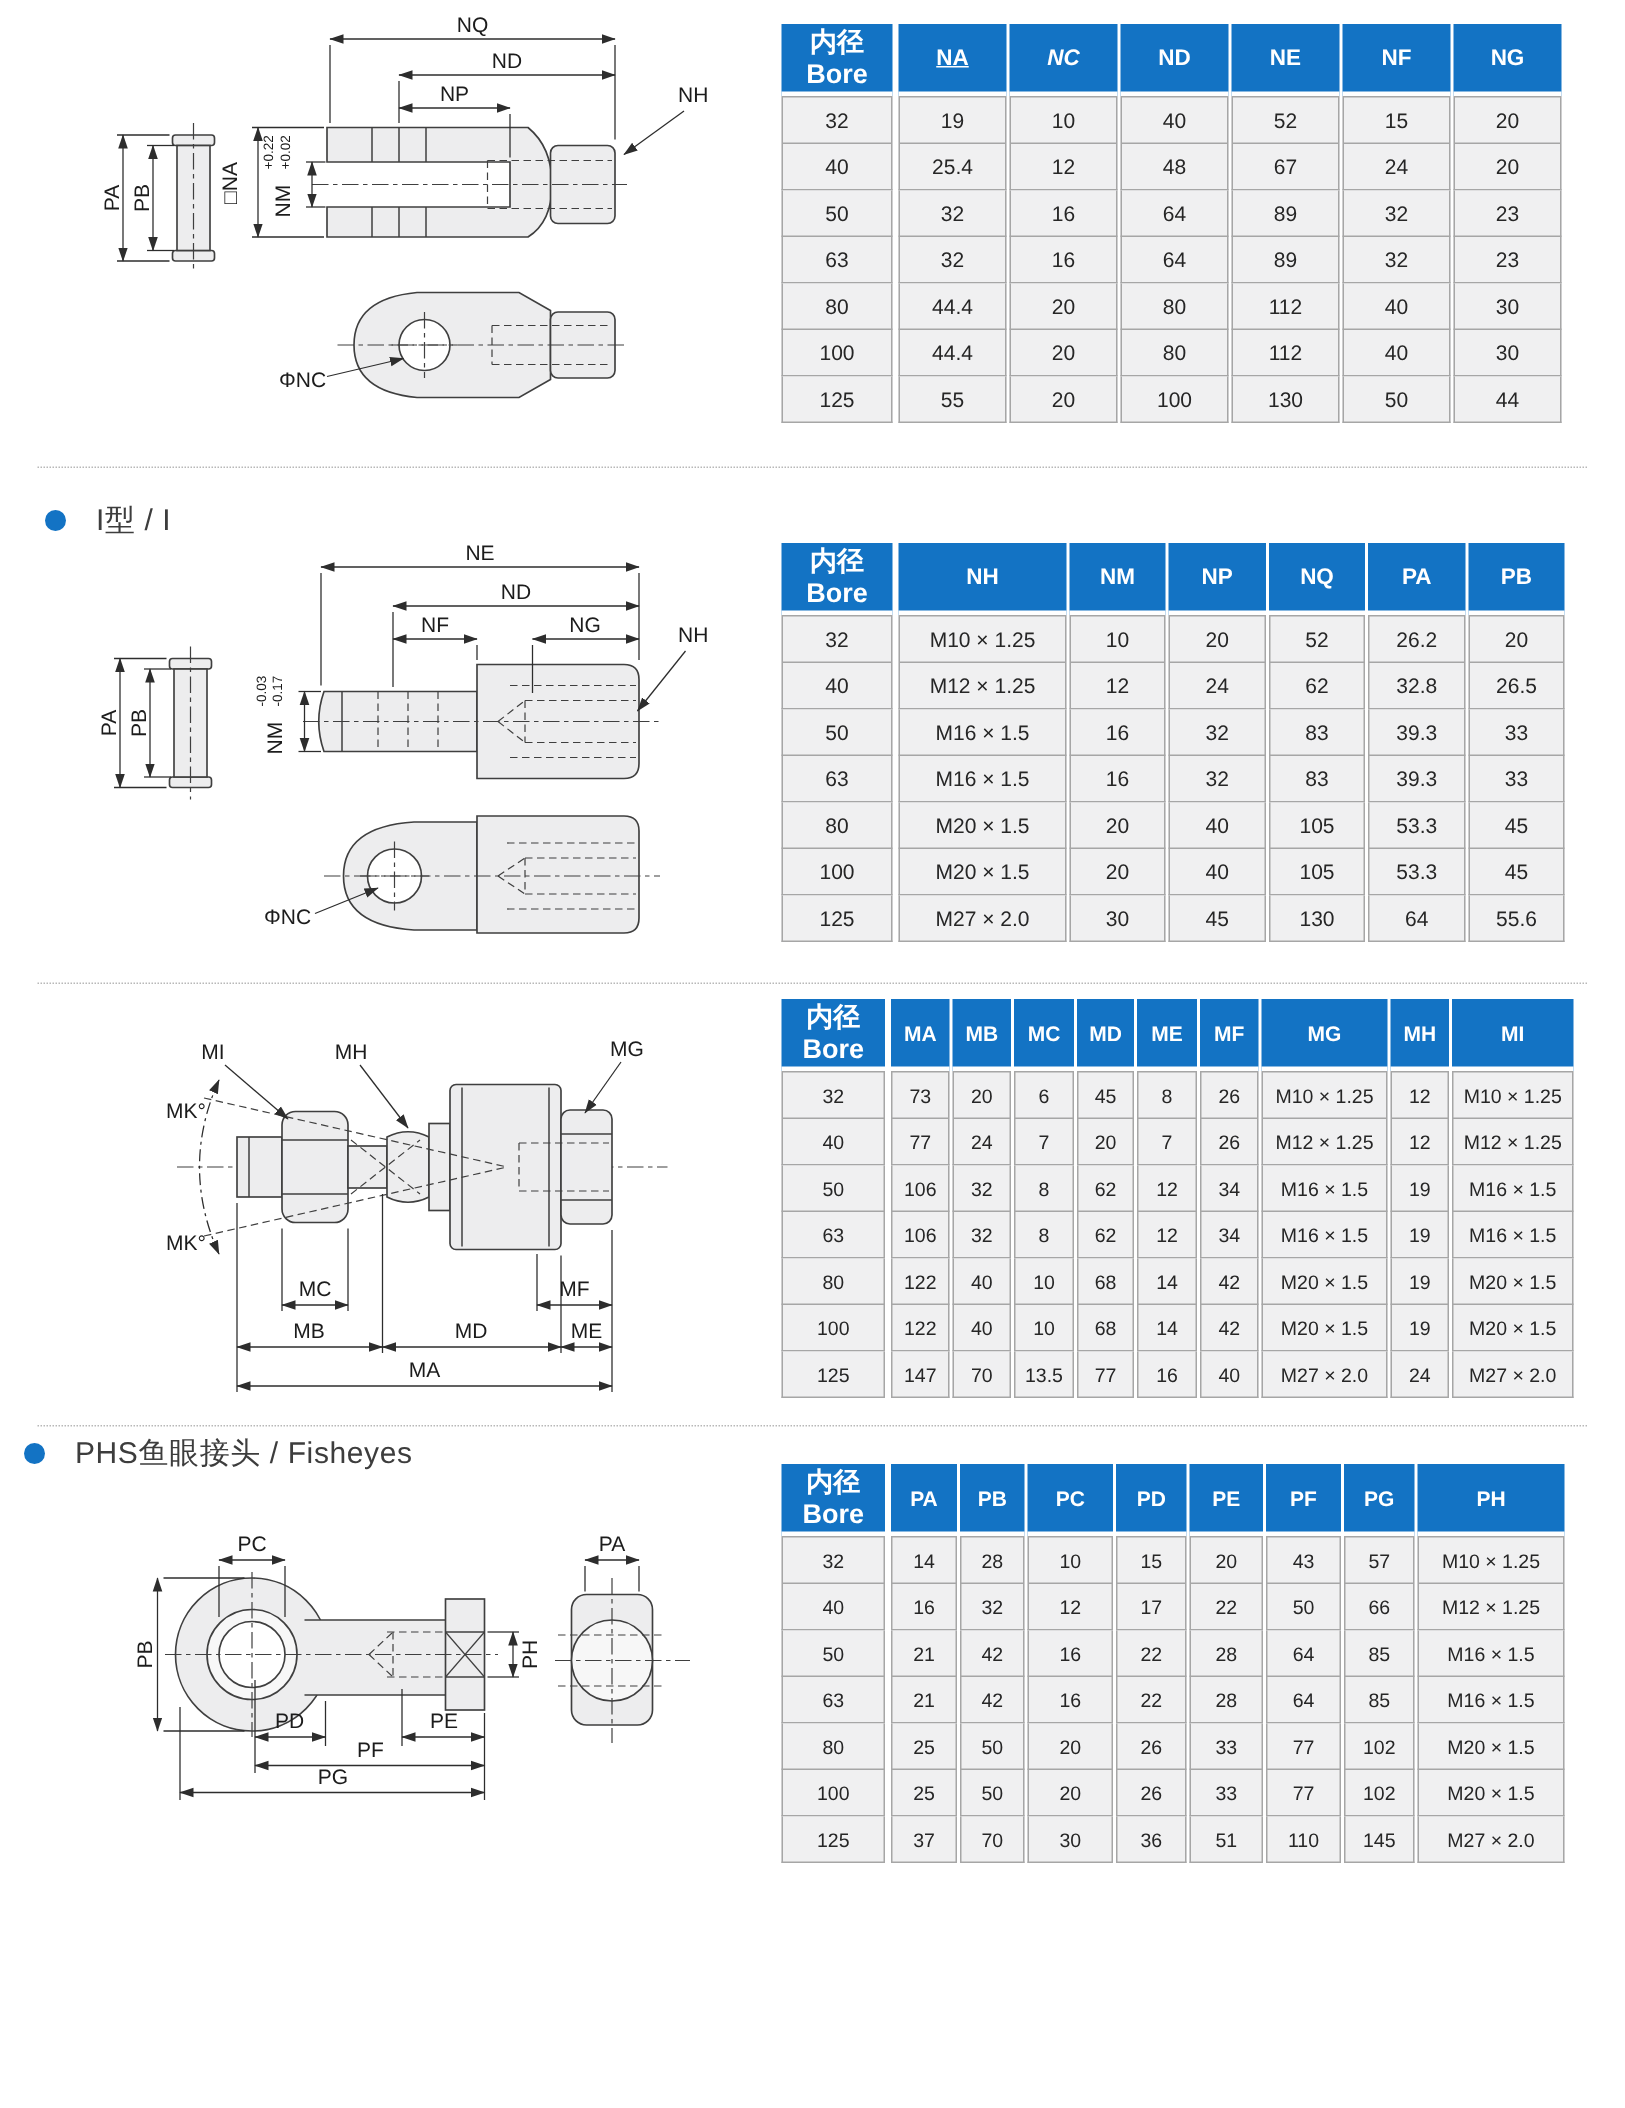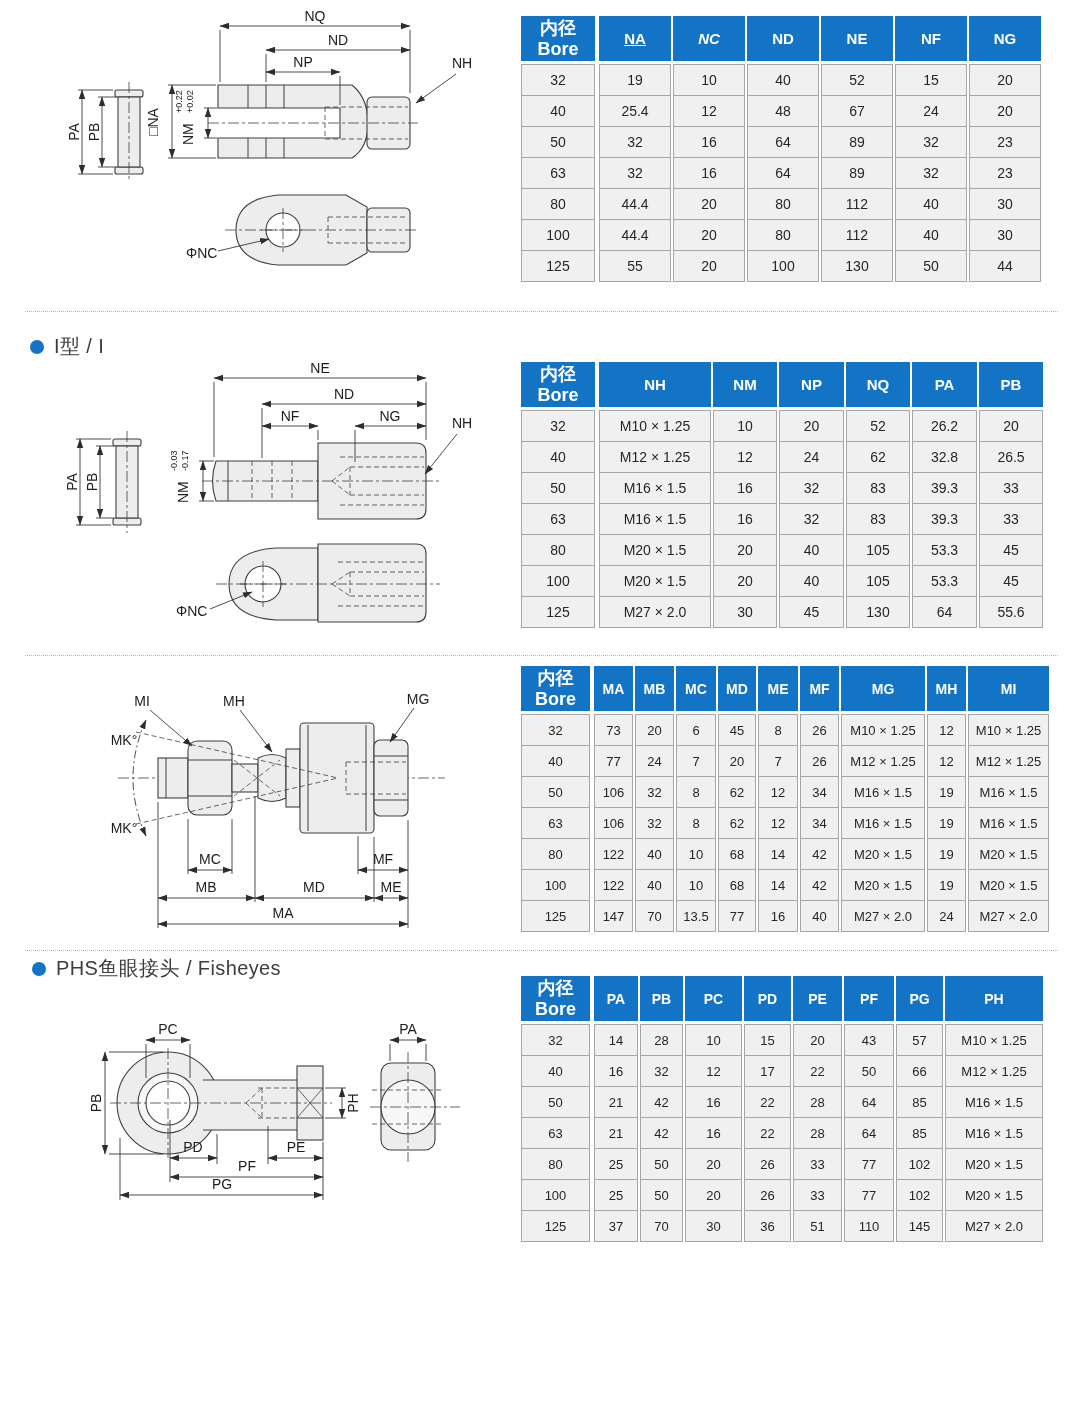--- a/index.html
+++ b/index.html
@@ -1,19 +1,19 @@
 <!DOCTYPE html>
 <html><head>
 <meta charset="utf-8">
 <style>
   html,body{margin:0;padding:0;background:#fff}
   #page{position:relative;width:1083px;height:1405px;background:#fff;overflow:hidden;
         font-family:"Liberation Sans",sans-serif}
   .sep{position:absolute;left:25px;width:1033px;height:0;border-top:1px dotted #b8b8b8}
-  .heading{position:absolute;display:flex;align-items:center;gap:10px}
+  .heading{position:absolute;display:flex;align-items:center;gap:20px}
   .bullet{width:14px;height:14px;border-radius:50%;background:#1373c4;flex:none}
   .h-text{font-size:20px;color:#3d3d3d;letter-spacing:.4px;white-space:nowrap}
 
   table.dimtab{position:absolute;border-collapse:separate;border-spacing:2px 0;table-layout:fixed}
   table.dimtab th{background:#1373c4;color:#fff;font-weight:bold;font-size:15px;height:45px;
       padding:0 1px;text-align:center;vertical-align:middle;border-bottom:3px solid #fff}
   table.dimtab th.bore-h div{font-size:18px;line-height:1.12;font-weight:bold}
   table.dimtab td{background:#f0f0f1;border:1px solid #a6a6a6;border-top:none;height:30px;
       text-align:center;vertical-align:middle;font-size:14px;color:#262626;padding:0 1px;
       font-family:"Liberation Sans",sans-serif}
@@ -547,21 +547,21 @@
           <td>16</td>
           <td>40</td>
           <td>M27 × 2.0</td>
           <td>24</td>
           <td>M27 × 2.0</td>
         </tr>
       </tbody>
     </table>
 
   <div class="sep" style="top:950px"></div>
-  <div class="heading" style="left:32px;top:955px">
+  <div class="heading" style="left:16px;top:955px">
     <span class="bullet"></span>
     <span class="h-text">PHS鱼眼接头 / Fisheyes</span>
   </div>
 
   <svg class="diag" style="left:20px;top:1000px" width="480" height="250" viewBox="0 0 480 250">
     <defs>
       <marker id="a4" markerWidth="10" markerHeight="8" refX="9" refY="4" orient="auto-start-reverse" markerUnits="userSpaceOnUse">
         <path d="M0,0.8 L9.5,4 L0,7.2 Z" fill="#2d2d2d"></path>
       </marker>
     </defs>

